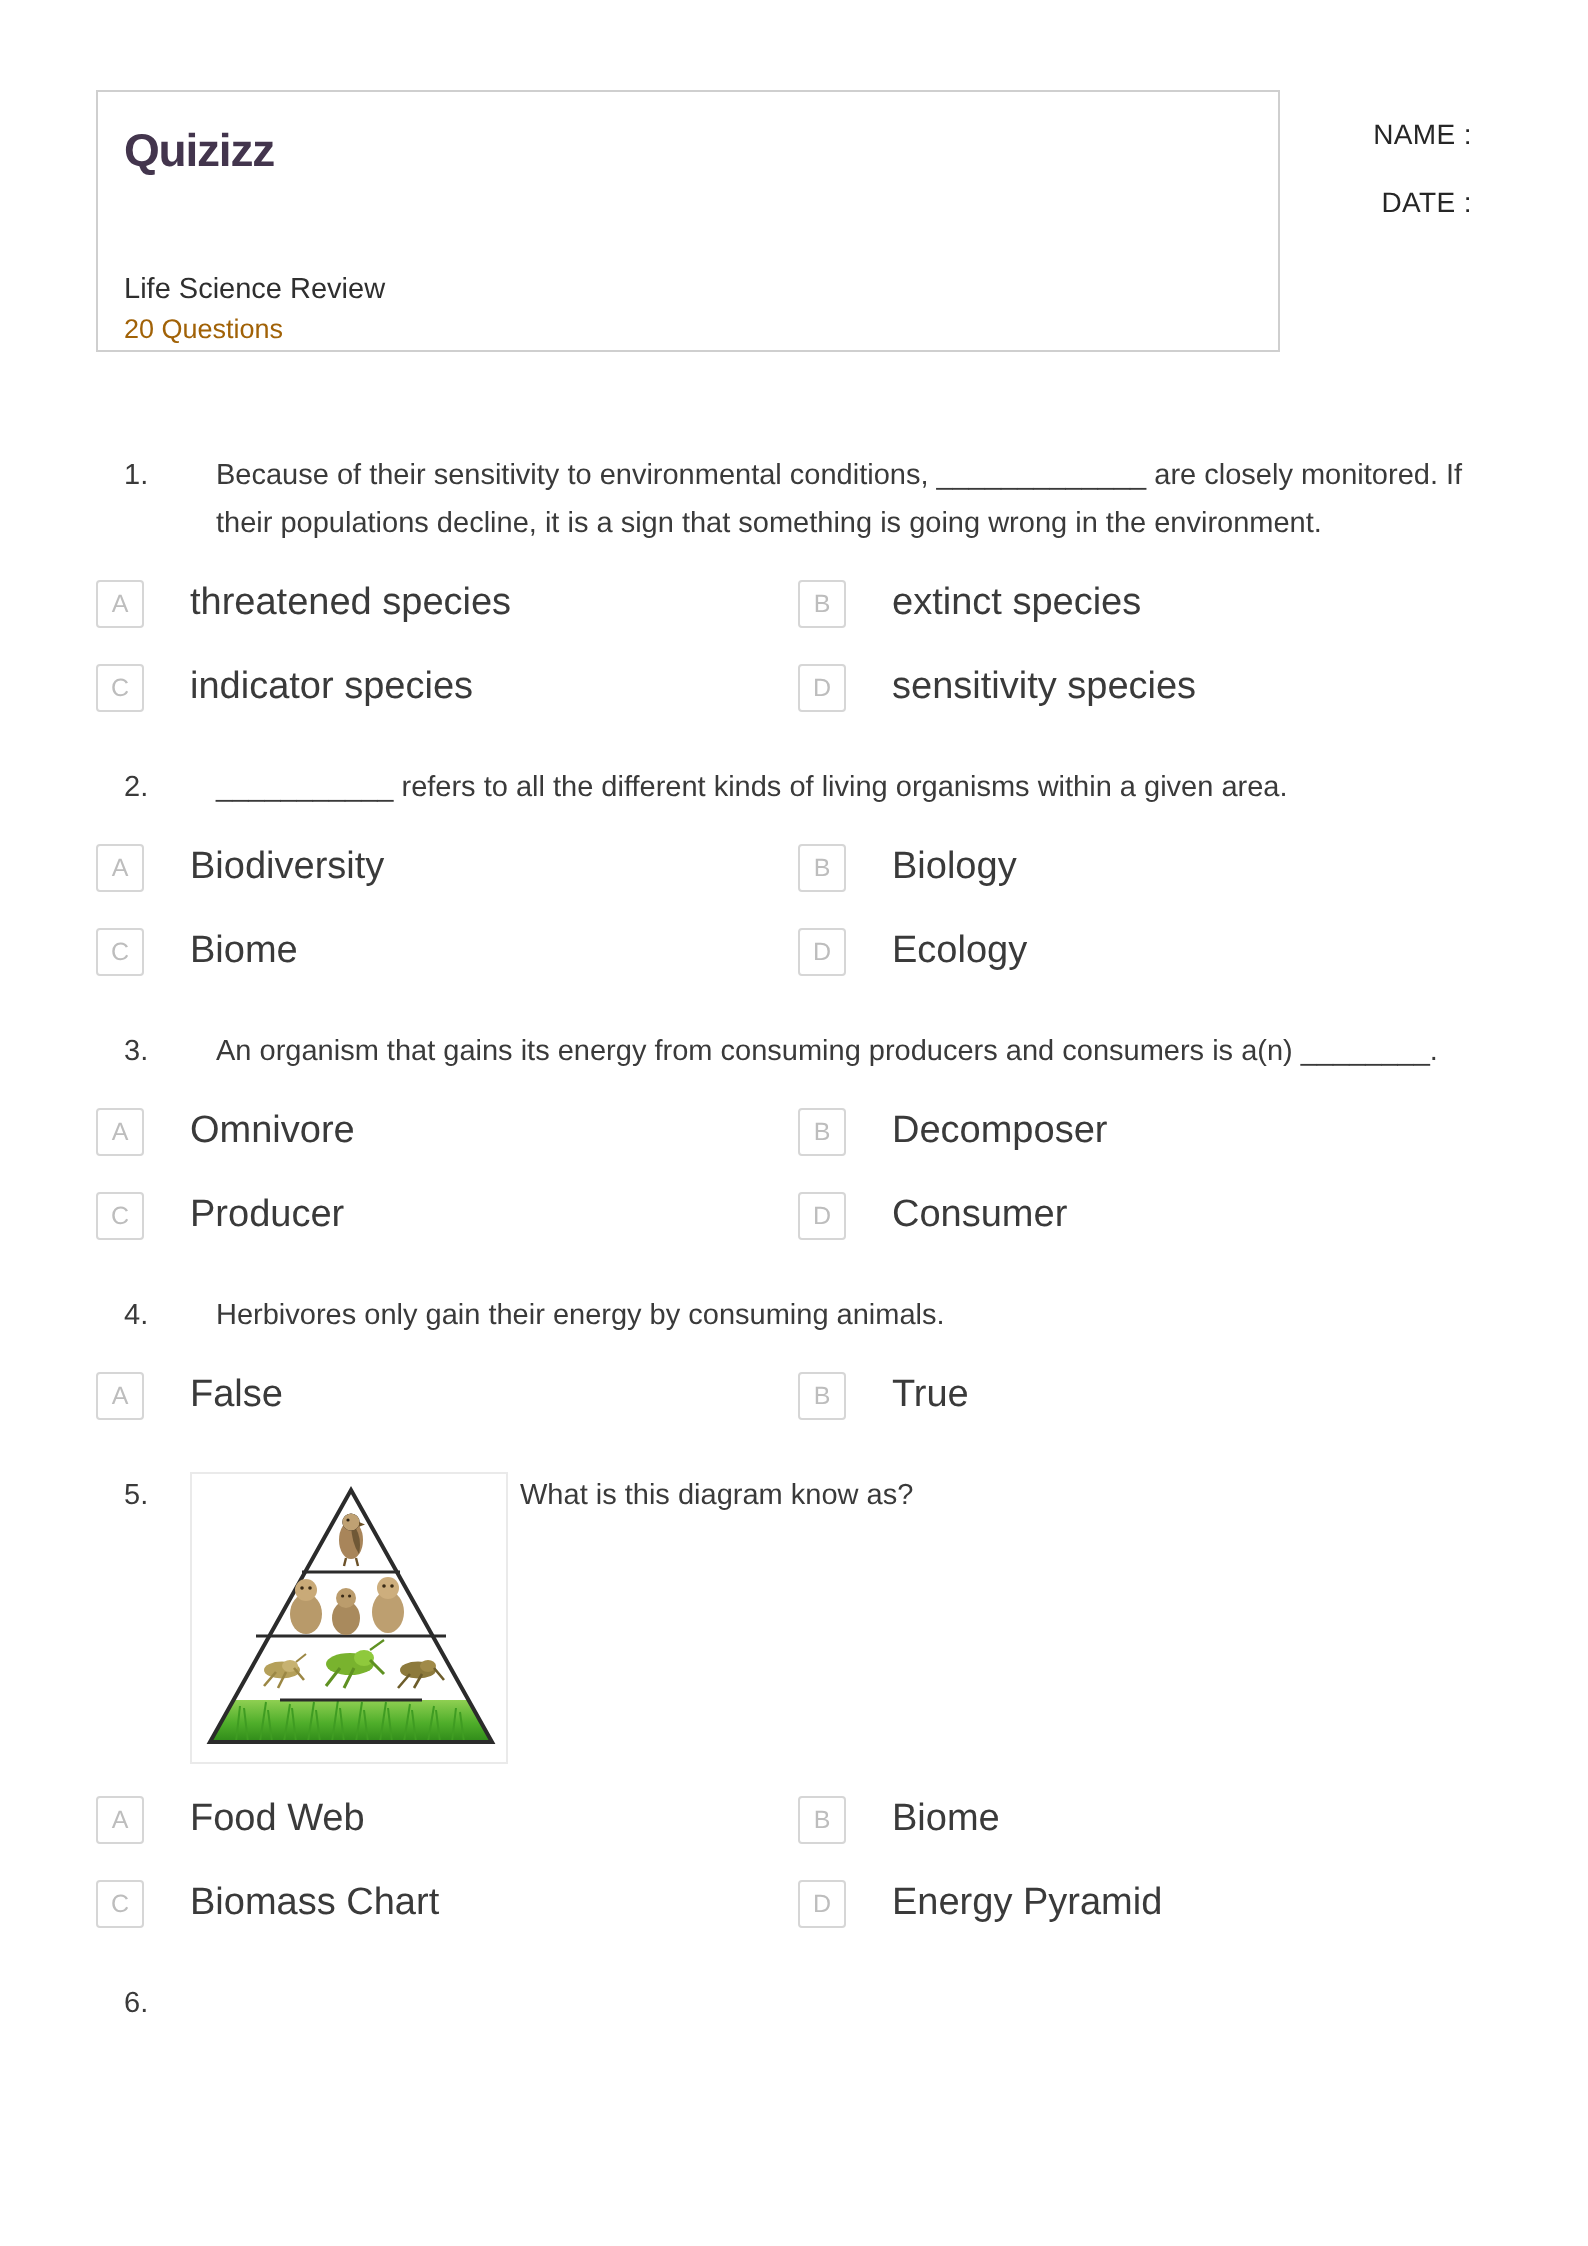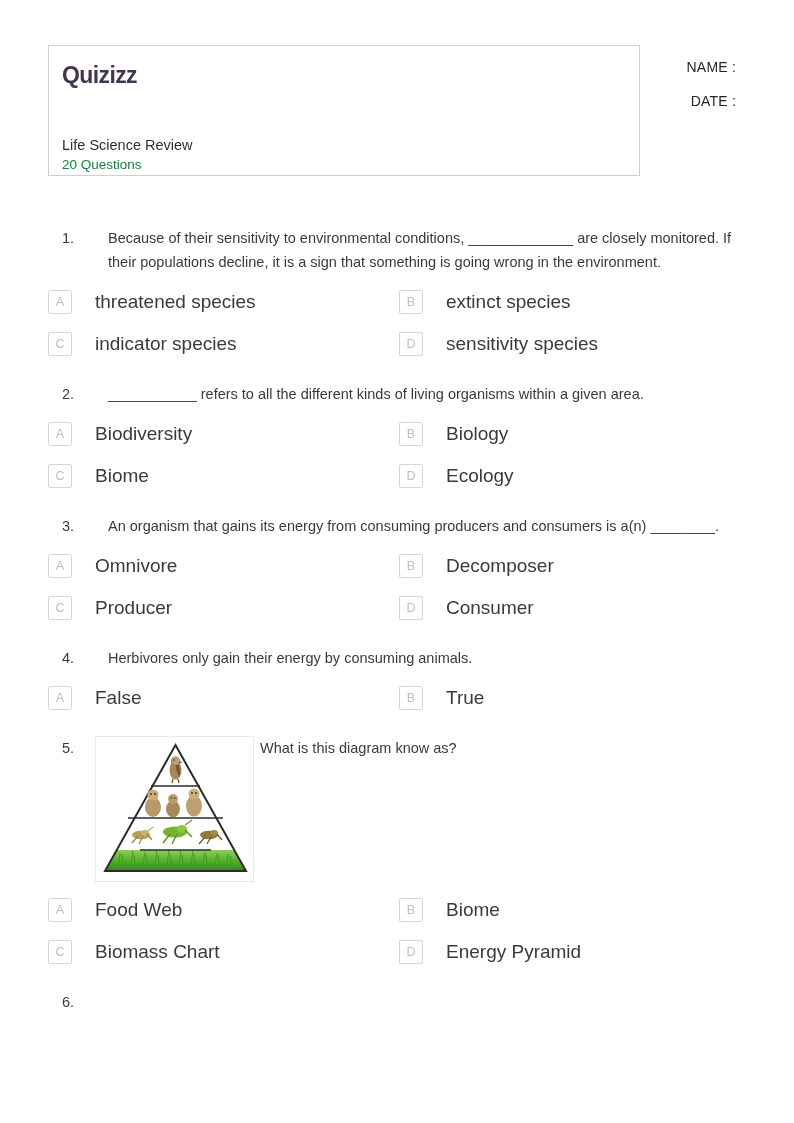--- a/index.html
+++ b/index.html
@@ -56,21 +56,21 @@
     font-size: 14.5px;
     color: #2f2f2f;
     line-height: 1.35;
     white-space: nowrap;
   }
   .quiz-count {
     position: absolute;
     left: 0;
     top: 100px;
     font-size: 13.5px;
-    color: #15803d;
+    color: #a16207;
     line-height: 1.35;
     white-space: nowrap;
   }
 
   .header-right {
     position: absolute;
     left: 365px;
     top: 13px;
     width: 322px;
   }

